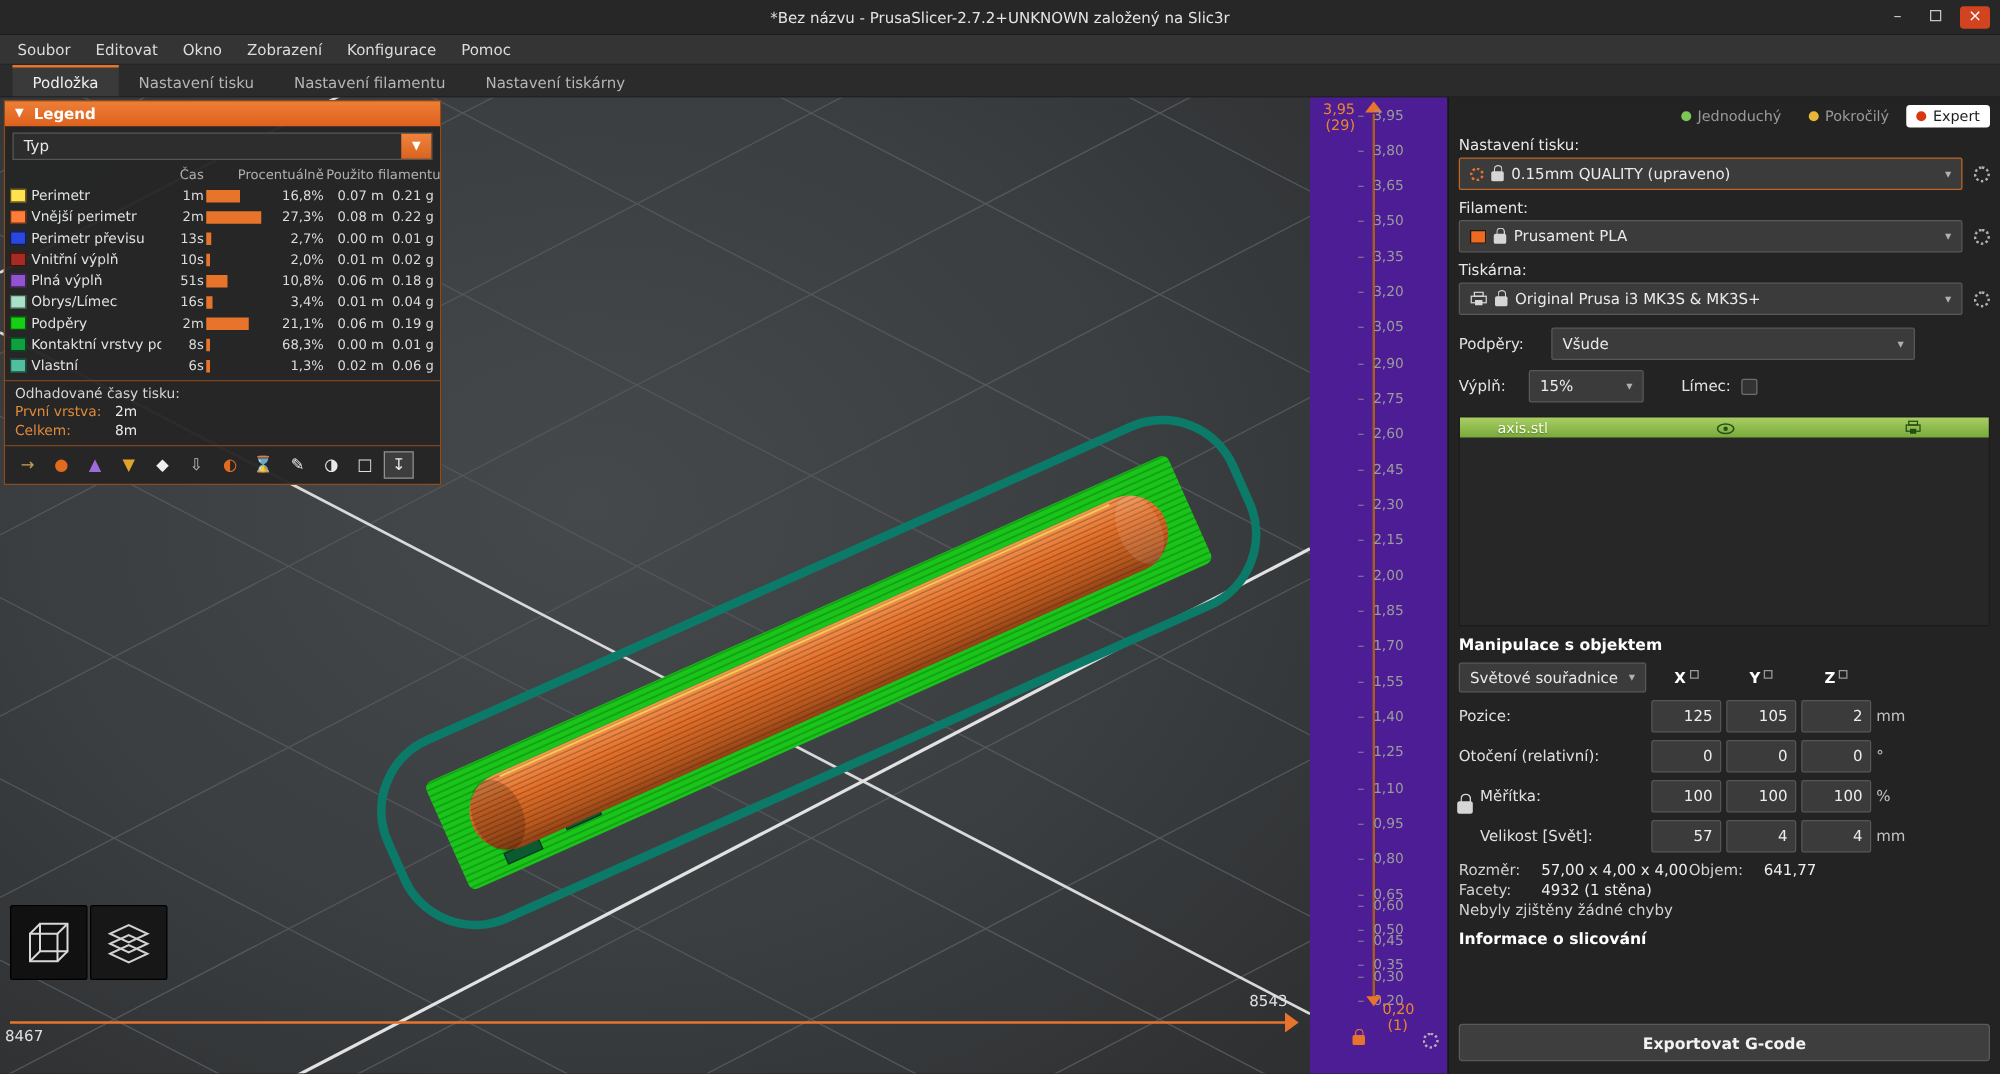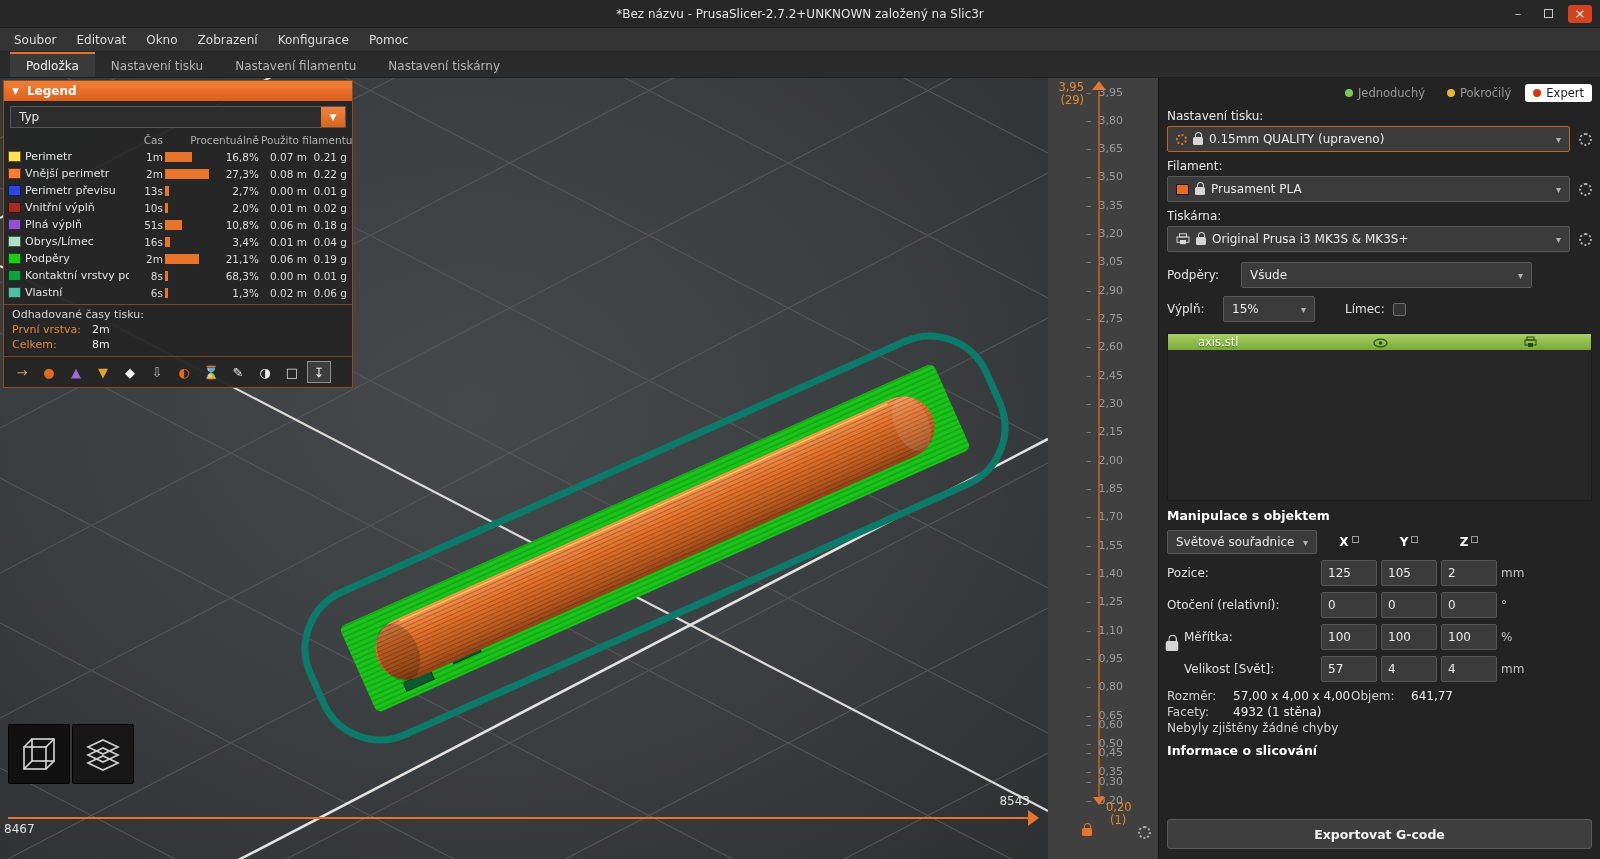--- a/index.html
+++ b/index.html
@@ -55,21 +55,21 @@
   .lg-bar-fill { height:10px; background:#E8742C; display:inline-block; }
   .lg-est { border-top:1px solid #7e441a; margin-top:3px; padding:3px 8px 1px; color:#d6d6d6; font-size:11px; }
   .lg-time-row { display:flex; padding:1px 8px; font-size:11px; }
   .lg-time-row .lbl { width:80px; color:#E08A3C; }
   .lg-time-row .val { color:#ececec; }
   #legend-toolbar { border-top:1px solid #7e441a; margin-top:4px; padding:4px 6px; display:flex; gap:3px; align-items:center; }
   .tool-icon { width:24px; height:22px; display:flex; align-items:center; justify-content:center; font-size:13px; cursor:pointer; }
   .tool-icon.active { border:1px solid #909090; background:#3d3d3d; }
 
   
-  #slider-strip { position:absolute; left:1048px; top:78px; width:110px; height:781px; background:#404040; }
+  #slider-strip { position:absolute; left:1048px; top:78px; width:110px; height:781px; background:#4c1d95; }
   .vcur { position:absolute; color:#E8872F; font-size:11.5px; }
   #vcur-top-val   { left:0; top:2px;  width:36px; text-align:right; }
   #vcur-top-layer { left:0; top:15px; width:36px; text-align:right; }
   #vcur-bot-val   { left:58px; top:722px; }
   #vcur-bot-layer { left:62px; top:735px; }
   .vtick { position:absolute; left:38px; height:14px; display:flex; align-items:center; gap:7px; color:#9b9b9b; font-size:11px; cursor:pointer; }
   .vtick-dash { color:#8a8a8a; }
   #vtrack { position:absolute; left:50px; top:13px; width:2px; height:710px; background:#A85A22; }
   #vtrack-arrow  { position:absolute; left:44px; top:3px;  width:0; height:0; border-left:7px solid transparent; border-right:7px solid transparent; border-bottom:9px solid #E8742C; cursor:pointer; }
   #vtrack-handle { position:absolute; left:45px; top:719px; width:0; height:0; border-left:6px solid transparent; border-right:6px solid transparent; border-top:8px solid #E8742C; cursor:pointer; }
@@ -112,21 +112,21 @@
   .sb-bold { color:#fff; font-weight:bold; font-size:12.5px; margin:7px 0 4px; }
   .manip-head { display:grid; grid-template-columns:150px auto; column-gap:4px; align-items:center; margin:3px 0 6px; }
   #axes-headers { display:grid; grid-template-columns:56px 56px 56px; column-gap:4px; }
   .axis-head { display:flex; justify-content:center; align-items:flex-start; gap:3px; color:#fff; font-weight:bold; font-size:12px; }
   .axis-box { width:7px; height:7px; border:1px solid #9a9a9a; margin-top:1px; cursor:pointer; }
   #manip-rows { position:relative; }
   .manip-row { display:grid; grid-template-columns:150px 56px 56px 56px 34px; column-gap:4px; align-items:center; margin-bottom:6px; }
   .manip-label { color:#e0e0e0; font-size:12px; white-space:nowrap; overflow:hidden; }
   .manip-label.indent { padding-left:17px; }
   #scale-lock { position:absolute; left:0; top:78px; transform:scale(1.25); cursor:pointer; }
-  .num-input { width:100%; height:26px; background:#3b3b3b; border:1px solid #565656; color:#ececec; font:12px "DejaVu Sans",sans-serif; padding:2px 6px; border-radius:2px; }
+  .num-input { width:100%; height:26px; background:#3b3b3b; border:1px solid #565656; color:#ececec; font:12px "DejaVu Sans",sans-serif; padding:2px 6px; border-radius:2px;text-align:right; }
   .unit { color:#c2c2c2; font-size:12px; }
   .palce-row { display:flex; align-items:center; gap:7px; margin:2px 0; }
   .info-row { display:flex; font-size:12px; color:#d2d2d2; margin:1px 0; }
   .i-lab { width:66px; flex:0 0 auto; } .i-val { color:#ececec; } .i-val1 { width:118px; flex:0 0 auto; color:#ececec; } .i-lab2 { width:60px; flex:0 0 auto; }
   #export-btn { margin-top:auto; height:30px; background:#3e3e3e; border:1px solid #5a5a5a; border-radius:3px; color:#f2f2f2; font:bold 12.5px "DejaVu Sans",sans-serif; cursor:pointer; }
 </style>
 </head>
 <body>
 
 <div id="app">

